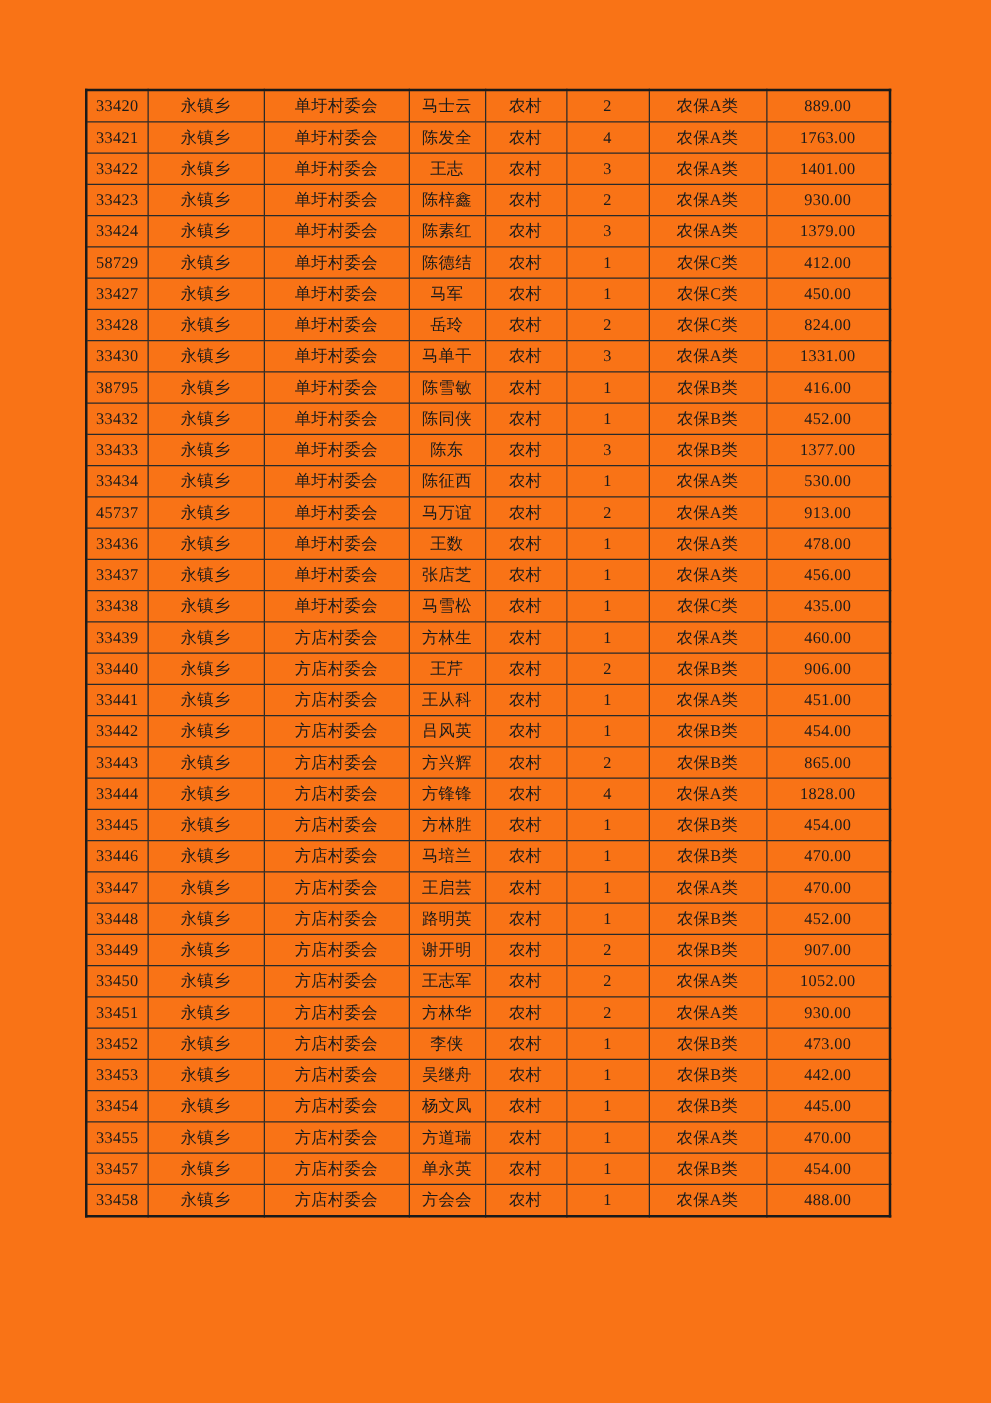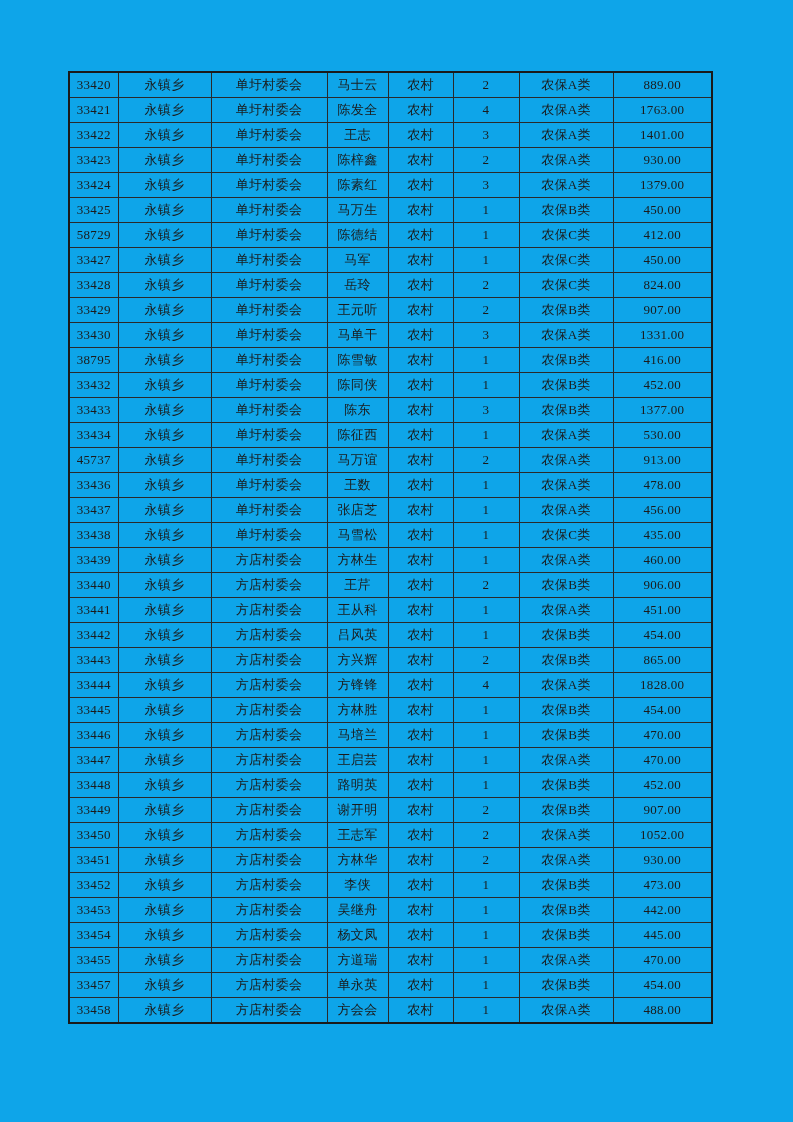--- a/index.html
+++ b/index.html
@@ -4,21 +4,21 @@
 <style>
   html, body {
     margin: 0;
     padding: 0;
     background: #ffffff;
   }
   .page {
     position: relative;
     width: 793px;
     height: 1122px;
-    background: #0ea5e9;
+    background: #f97316;
     overflow: hidden;
     font-family: "Liberation Serif", "DejaVu Serif", serif;
   }
   table.data-table {
     position: absolute;
     left: 68px;
     top: 71px;
     width: 643px;
     border-collapse: collapse;
     table-layout: fixed;
@@ -105,30 +105,20 @@
           <td>33424</td>
           <td>永镇乡</td>
           <td>单圩村委会</td>
           <td>陈素红</td>
           <td>农村</td>
           <td>3</td>
           <td>农保A类</td>
           <td>1379.00</td>
         </tr>
         <tr>
-          <td>33425</td>
-          <td>永镇乡</td>
-          <td>单圩村委会</td>
-          <td>马万生</td>
-          <td>农村</td>
-          <td>1</td>
-          <td>农保B类</td>
-          <td>450.00</td>
-        </tr>
-        <tr>
           <td>58729</td>
           <td>永镇乡</td>
           <td>单圩村委会</td>
           <td>陈德结</td>
           <td>农村</td>
           <td>1</td>
           <td>农保C类</td>
           <td>412.00</td>
         </tr>
         <tr>
@@ -143,30 +133,20 @@
         </tr>
         <tr>
           <td>33428</td>
           <td>永镇乡</td>
           <td>单圩村委会</td>
           <td>岳玲</td>
           <td>农村</td>
           <td>2</td>
           <td>农保C类</td>
           <td>824.00</td>
-        </tr>
-        <tr>
-          <td>33429</td>
-          <td>永镇乡</td>
-          <td>单圩村委会</td>
-          <td>王元听</td>
-          <td>农村</td>
-          <td>2</td>
-          <td>农保B类</td>
-          <td>907.00</td>
         </tr>
         <tr>
           <td>33430</td>
           <td>永镇乡</td>
           <td>单圩村委会</td>
           <td>马单干</td>
           <td>农村</td>
           <td>3</td>
           <td>农保A类</td>
           <td>1331.00</td>

